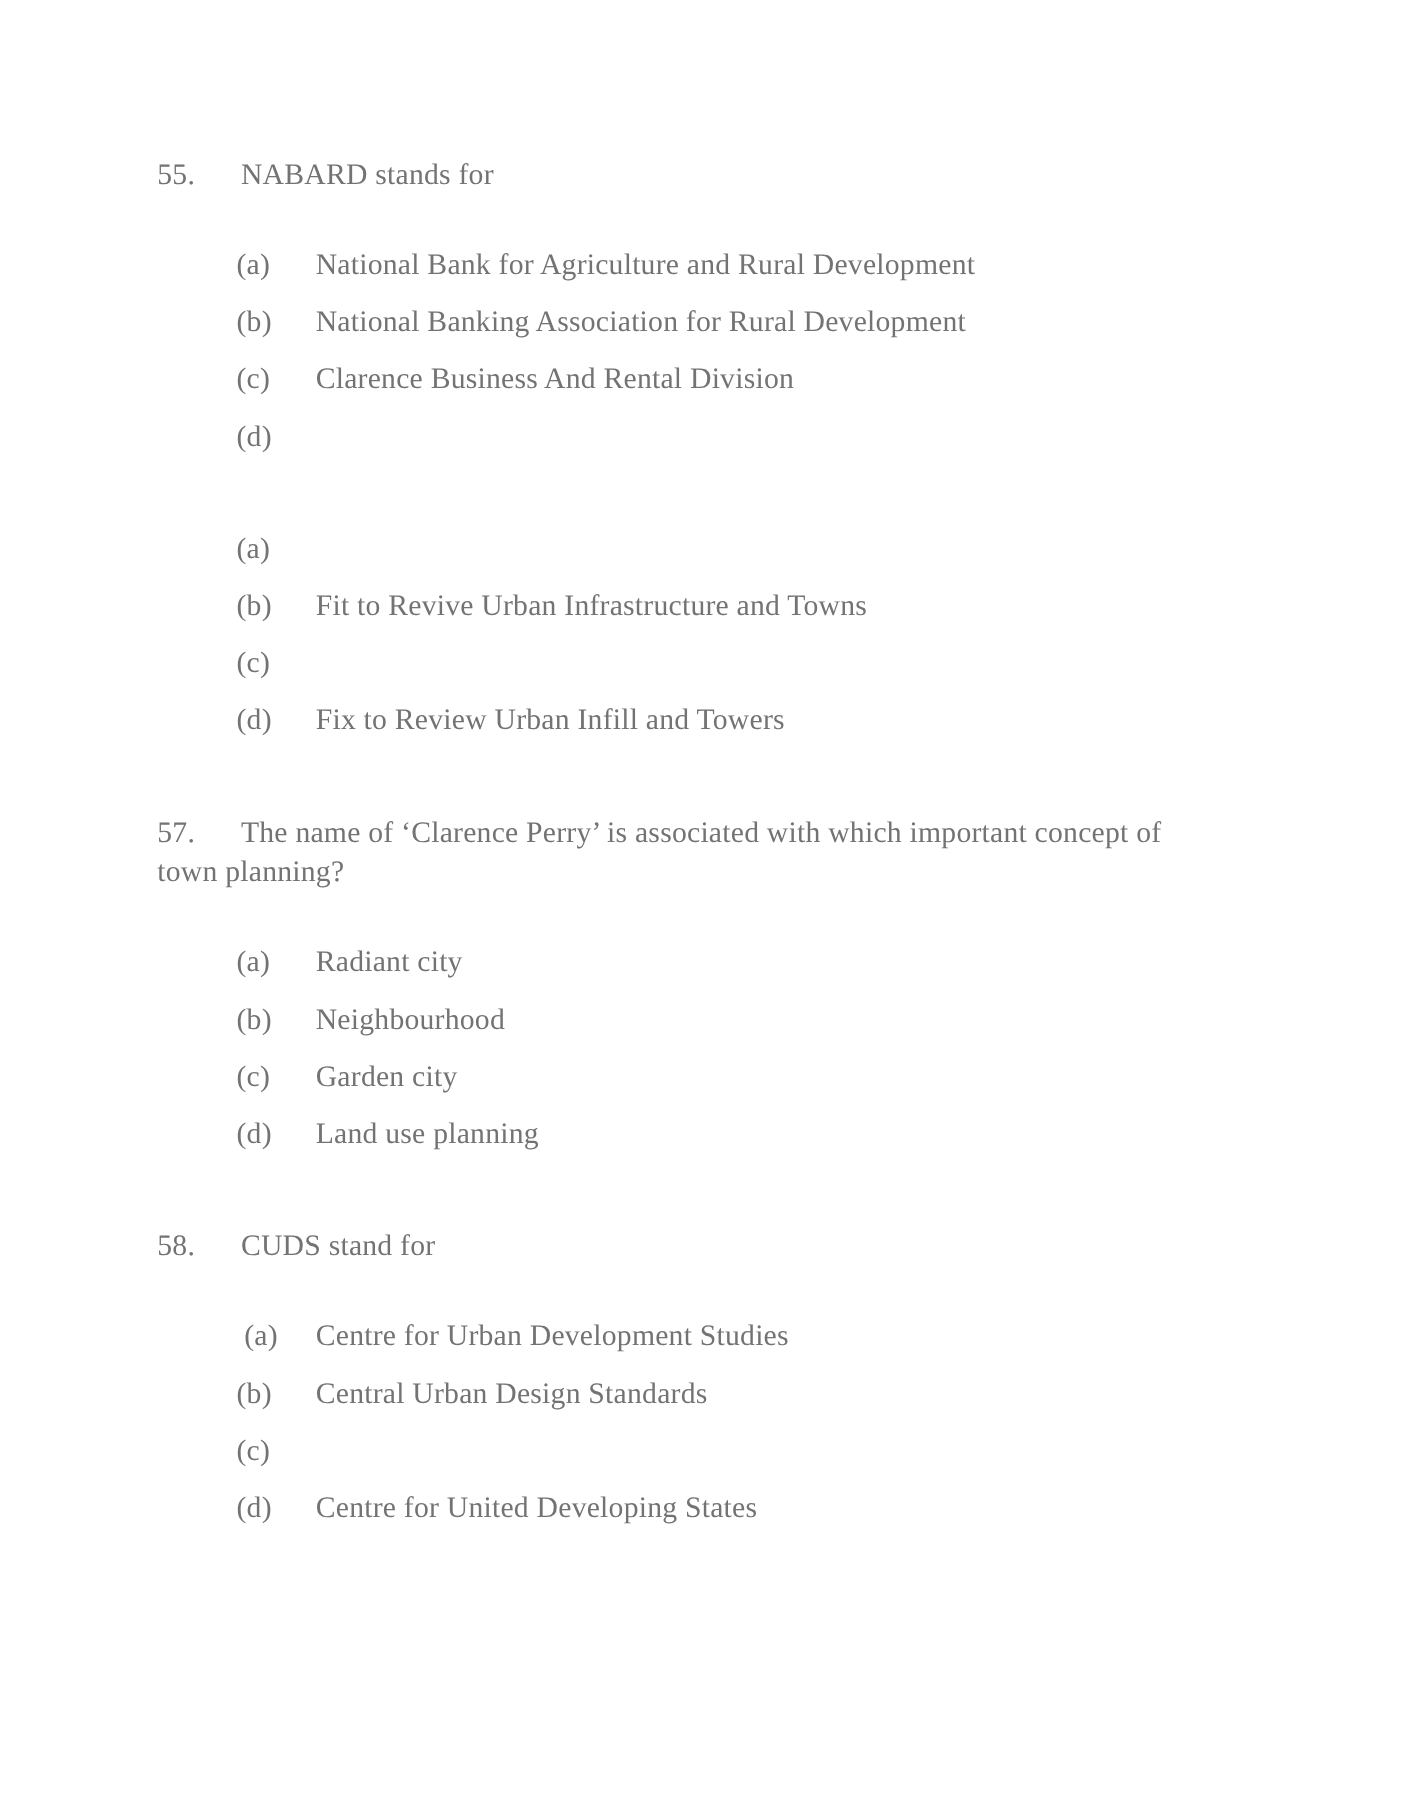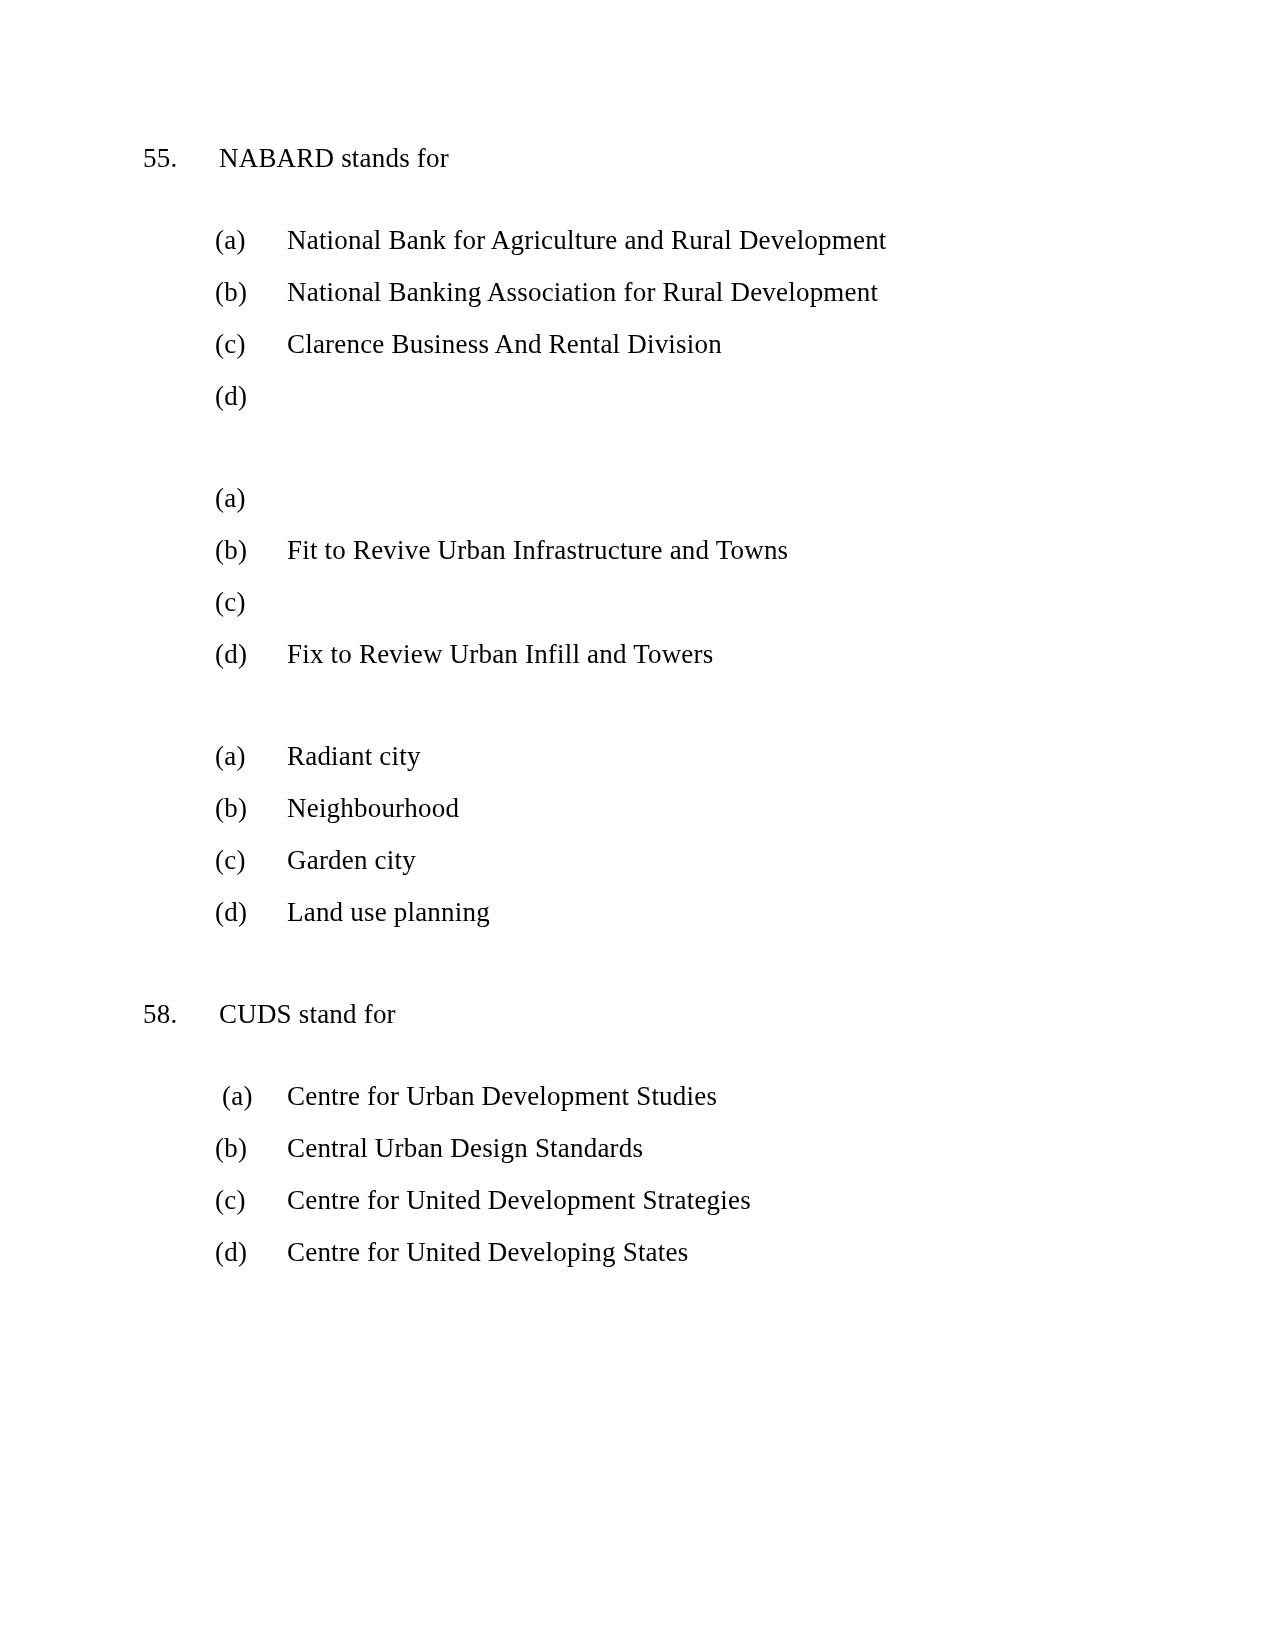--- a/index.html
+++ b/index.html
@@ -3,21 +3,21 @@
 <meta charset="utf-8">
 <style>
   * { margin: 0; padding: 0; box-sizing: border-box; }
   html, body { background: #e8e8e8; }
   .page {
     position: relative;
     width: 1275px;
     height: 1651px;
     margin: 0 auto;
     background: #ffffff;
-    color: #000000;
+    color: #737373;
     font-family: "Liberation Serif", "DejaVu Serif", serif;
     font-size: 27px;
     overflow: hidden;
   }
   .content {
     padding: 140px 90px 0 143px;
   }
   .question {
     margin-bottom: 66px;
   }
@@ -92,20 +92,21 @@
           <span class="opt-letter">(c)</span>
         </div>
         <div class="option">
           <span class="opt-letter">(d)</span>
           <span class="opt-text">Fix to Review Urban Infill and Towers</span>
         </div>
       </div>
     </section>
 
     <section class="question">
+      <p class="q-header"><span class="q-num">57.</span><span class="q-text">The name of ‘Clarence Perry’ is associated with which important concept of town planning?</span></p>
       <div class="q-options">
         <div class="option">
           <span class="opt-letter">(a)</span>
           <span class="opt-text">Radiant city</span>
         </div>
         <div class="option">
           <span class="opt-letter">(b)</span>
           <span class="opt-text">Neighbourhood</span>
         </div>
         <div class="option">
@@ -125,21 +126,20 @@
         <div class="option">
           <span class="opt-letter indent-slight">(a)</span>
           <span class="opt-text">Centre for Urban Development Studies</span>
         </div>
         <div class="option">
           <span class="opt-letter">(b)</span>
           <span class="opt-text">Central Urban Design Standards</span>
         </div>
         <div class="option">
           <span class="opt-letter">(c)</span>
-          <span class="opt-text">Centre for United Development Strategies</span>
         </div>
         <div class="option">
           <span class="opt-letter">(d)</span>
           <span class="opt-text">Centre for United Developing States</span>
         </div>
       </div>
     </section>
 
   </div>
 </div>

